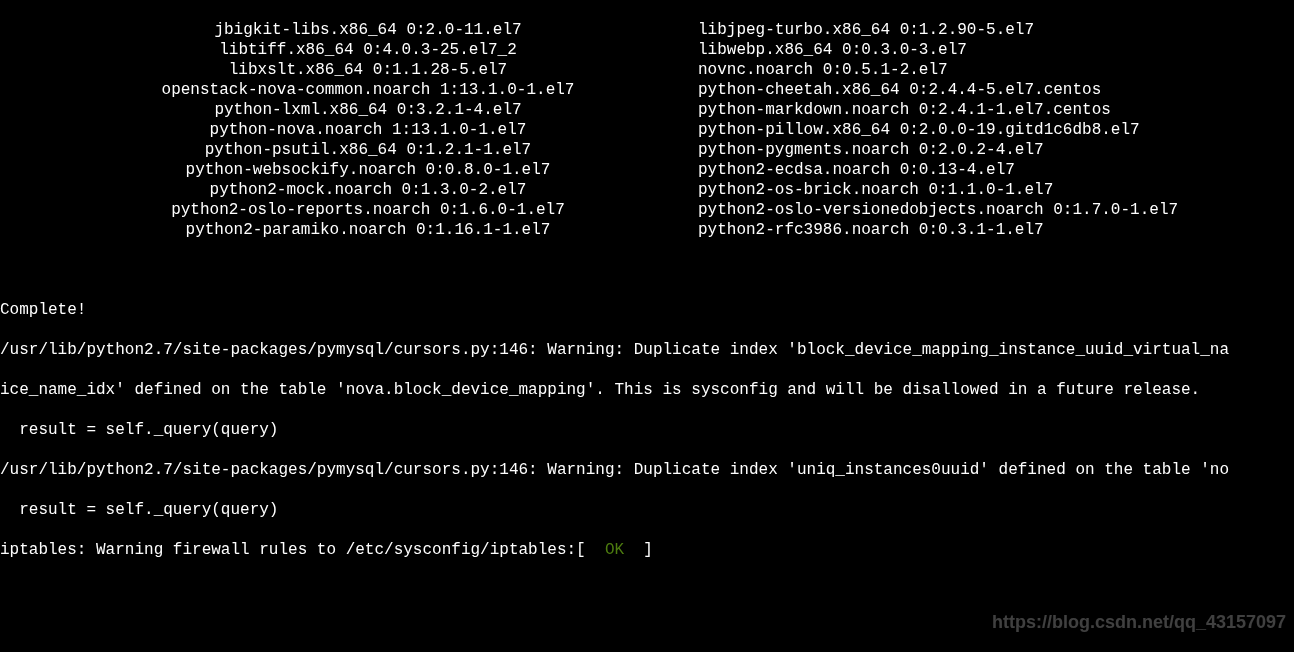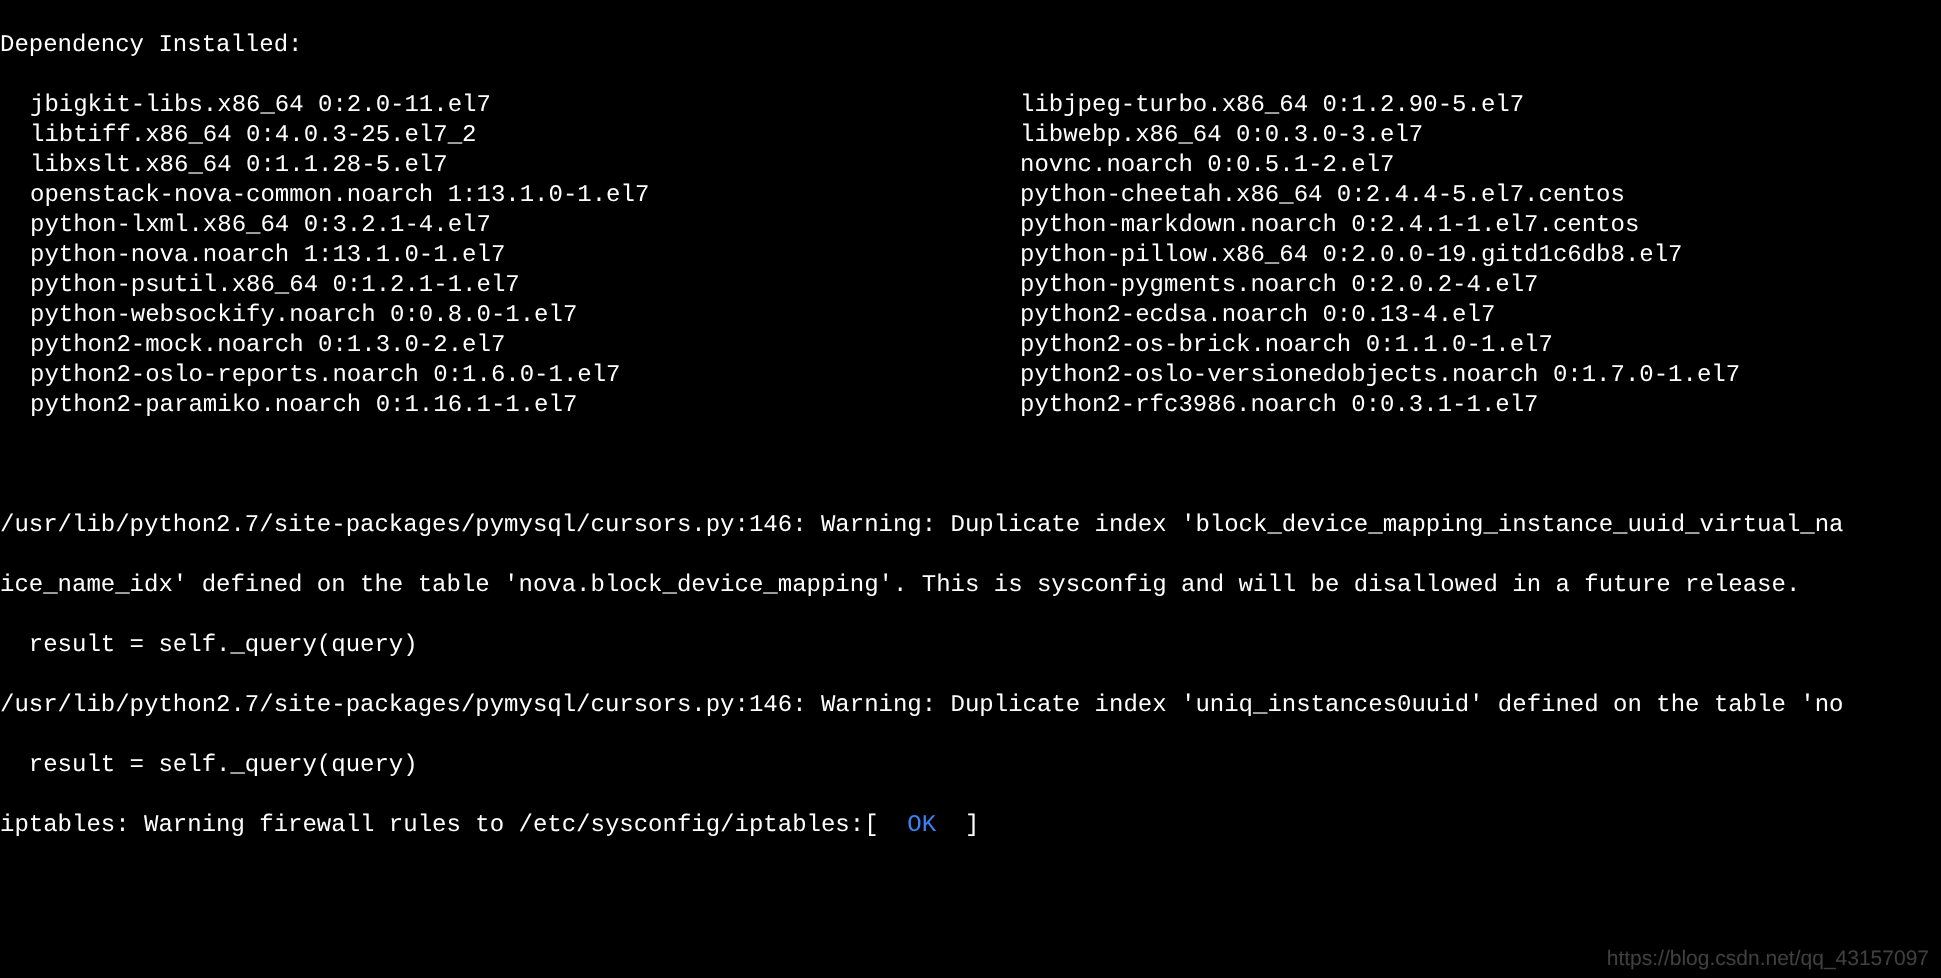--- a/index.html
+++ b/index.html
@@ -16,39 +16,40 @@
   }
   .terminal {
     white-space: pre;
     padding: 0;
     margin: 0;
   }
   .line { white-space: pre; }
   .pkg-row {
     display: flex;
   }
-  .col1 { padding-left: 20px; width: 660px; flex: 0 0 660px; }
+  .col1 { padding-left: 38px; width: 660px; flex: 0 0 660px; text-align: center; }
   .col2 { }
-  .ok { color: #3b82f6; }
+  .ok { color: #4d7c0f; }
   .watermark {
     position: absolute;
     right: 8px;
-    bottom: 4px;
+    bottom: 20px;
     color: rgba(255,255,255,0.25);
     font-family: Arial, sans-serif;
-    font-size: 14px;
+    font-size: 18px;
+    font-weight: bold;
   }
 </style>
 </head>
 <body>
 
 <div class="terminal">
-<div class="line">Dependency Installed:</div>
 <div id="pkg-container"><div class="pkg-row"><div class="col1">jbigkit-libs.x86_64 0:2.0-11.el7</div><div class="col2">libjpeg-turbo.x86_64 0:1.2.90-5.el7</div></div><div class="pkg-row"><div class="col1">libtiff.x86_64 0:4.0.3-25.el7_2</div><div class="col2">libwebp.x86_64 0:0.3.0-3.el7</div></div><div class="pkg-row"><div class="col1">libxslt.x86_64 0:1.1.28-5.el7</div><div class="col2">novnc.noarch 0:0.5.1-2.el7</div></div><div class="pkg-row"><div class="col1">openstack-nova-common.noarch 1:13.1.0-1.el7</div><div class="col2">python-cheetah.x86_64 0:2.4.4-5.el7.centos</div></div><div class="pkg-row"><div class="col1">python-lxml.x86_64 0:3.2.1-4.el7</div><div class="col2">python-markdown.noarch 0:2.4.1-1.el7.centos</div></div><div class="pkg-row"><div class="col1">python-nova.noarch 1:13.1.0-1.el7</div><div class="col2">python-pillow.x86_64 0:2.0.0-19.gitd1c6db8.el7</div></div><div class="pkg-row"><div class="col1">python-psutil.x86_64 0:1.2.1-1.el7</div><div class="col2">python-pygments.noarch 0:2.0.2-4.el7</div></div><div class="pkg-row"><div class="col1">python-websockify.noarch 0:0.8.0-1.el7</div><div class="col2">python2-ecdsa.noarch 0:0.13-4.el7</div></div><div class="pkg-row"><div class="col1">python2-mock.noarch 0:1.3.0-2.el7</div><div class="col2">python2-os-brick.noarch 0:1.1.0-1.el7</div></div><div class="pkg-row"><div class="col1">python2-oslo-reports.noarch 0:1.6.0-1.el7</div><div class="col2">python2-oslo-versionedobjects.noarch 0:1.7.0-1.el7</div></div><div class="pkg-row"><div class="col1">python2-paramiko.noarch 0:1.16.1-1.el7</div><div class="col2">python2-rfc3986.noarch 0:0.3.1-1.el7</div></div></div>
 <div class="line"> </div>
+<div class="line">Complete!</div>
 <div class="line">/usr/lib/python2.7/site-packages/pymysql/cursors.py:146: Warning: Duplicate index 'block_device_mapping_instance_uuid_virtual_na</div>
 <div class="line">ice_name_idx' defined on the table 'nova.block_device_mapping'. This is sysconfig and will be disallowed in a future release.</div>
 <div class="line">  result = self._query(query)</div>
 <div class="line">/usr/lib/python2.7/site-packages/pymysql/cursors.py:146: Warning: Duplicate index 'uniq_instances0uuid' defined on the table 'no</div>
 <div class="line">  result = self._query(query)</div>
 <div class="line"><span>iptables: Warning firewall rules to /etc/sysconfig/iptables:[  </span><span class="ok">OK</span><span>  ]</span></div>
 
 
 
 

